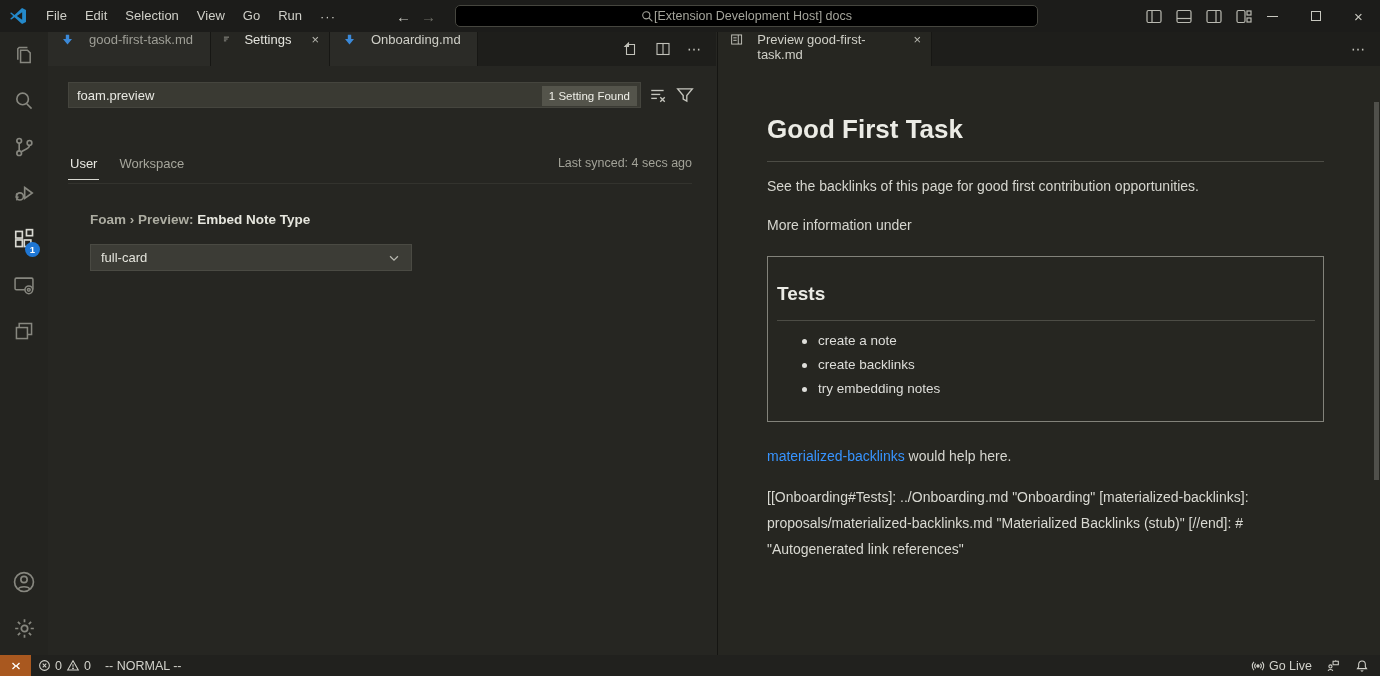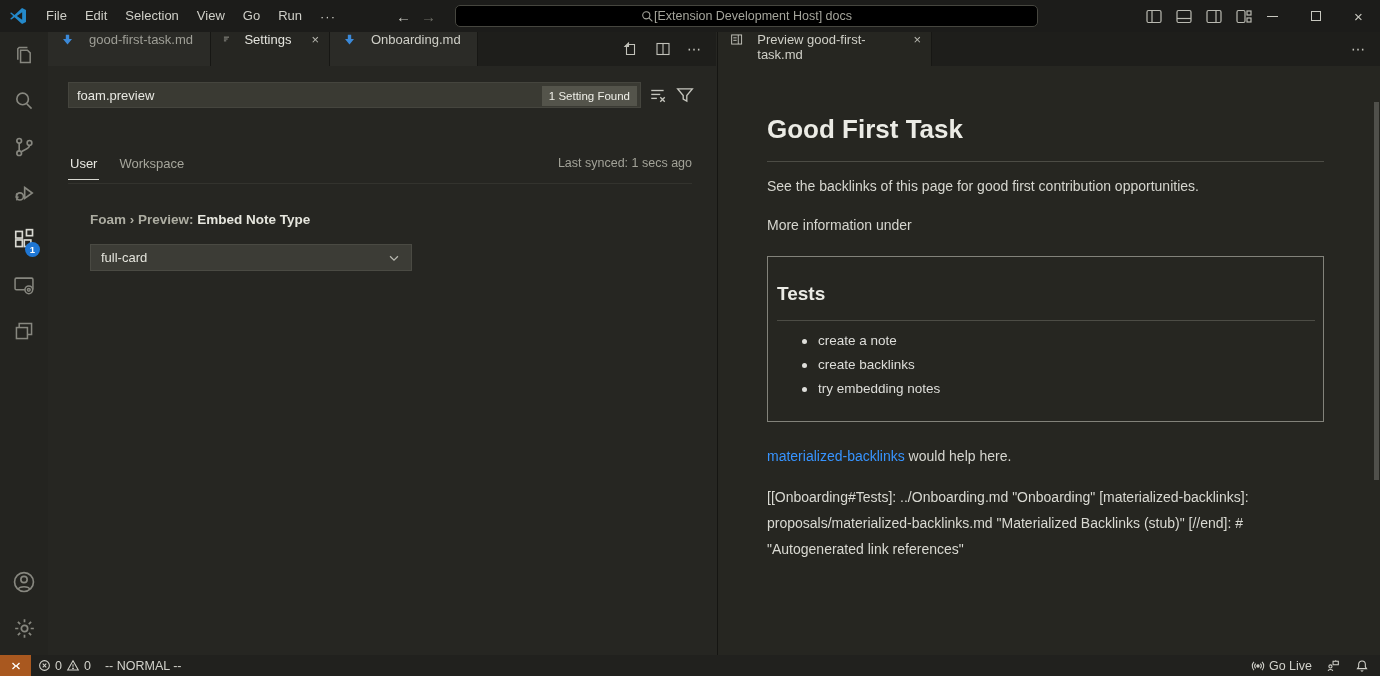--- a/index.html
+++ b/index.html
@@ -268,21 +268,21 @@
           </svg>
           <svg width="18" height="18" viewBox="0 0 16 16" fill="none" stroke="currentColor" stroke-width="1.2">
             <path d="M1.5 2.5h13L9.6 8.4v5.1l-3.2-1.8V8.4z"></path>
           </svg>
         </div>
       </div>
 
       <div class="scope-row">
         <span class="scope-tab active">User</span>
         <span class="scope-tab">Workspace</span>
-        <span class="last-synced">Last synced: 1 secs ago</span>
+        <span class="last-synced">Last synced: 4 secs ago</span>
       </div>
 
       <div class="setting-item">
         <div class="setting-label">
           <span class="prefix">Foam › Preview: </span><span class="name">Embed Note Type</span>
         </div>
         <div class="setting-select">
           <span>full-card</span>
           <svg width="14" height="14" viewBox="0 0 16 16" fill="none" stroke="#b9b9b1" stroke-width="1.4">
             <path d="M3.5 6 8 10.5 12.5 6"></path>

